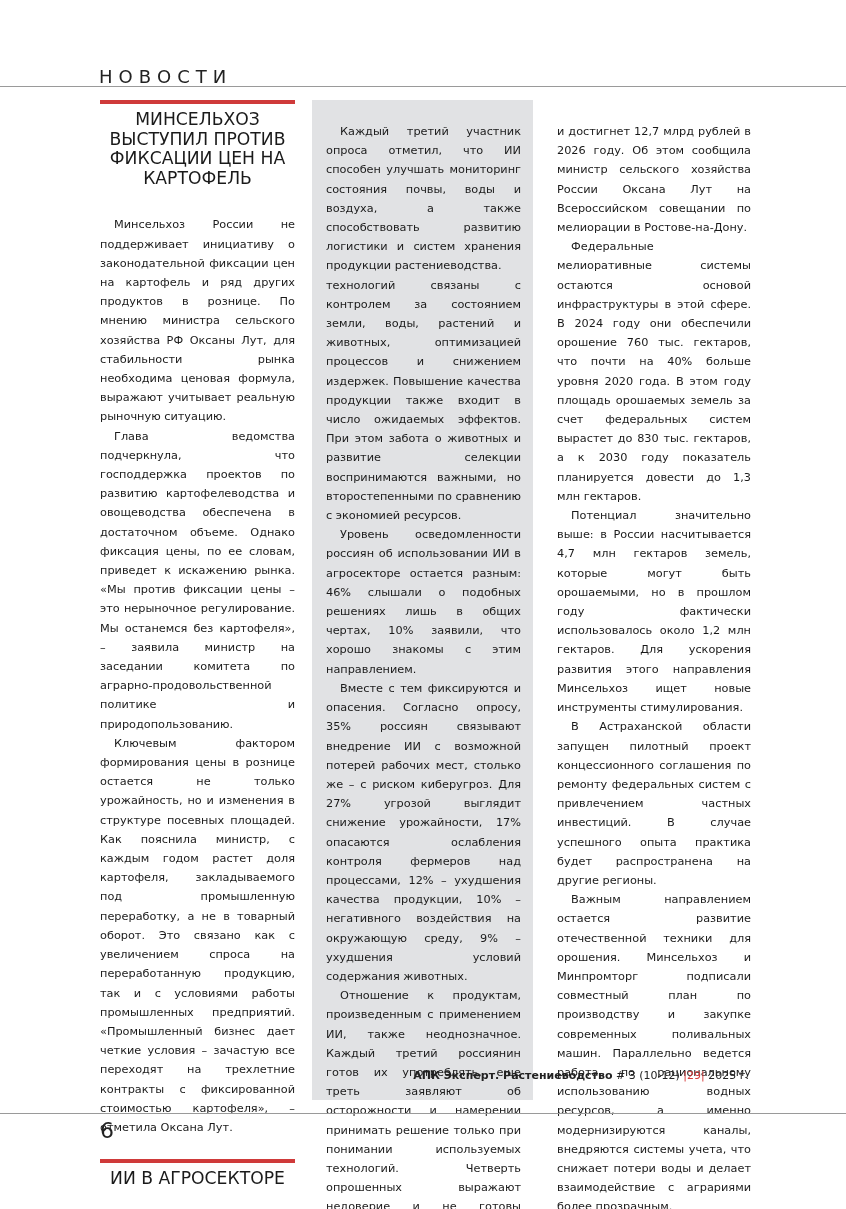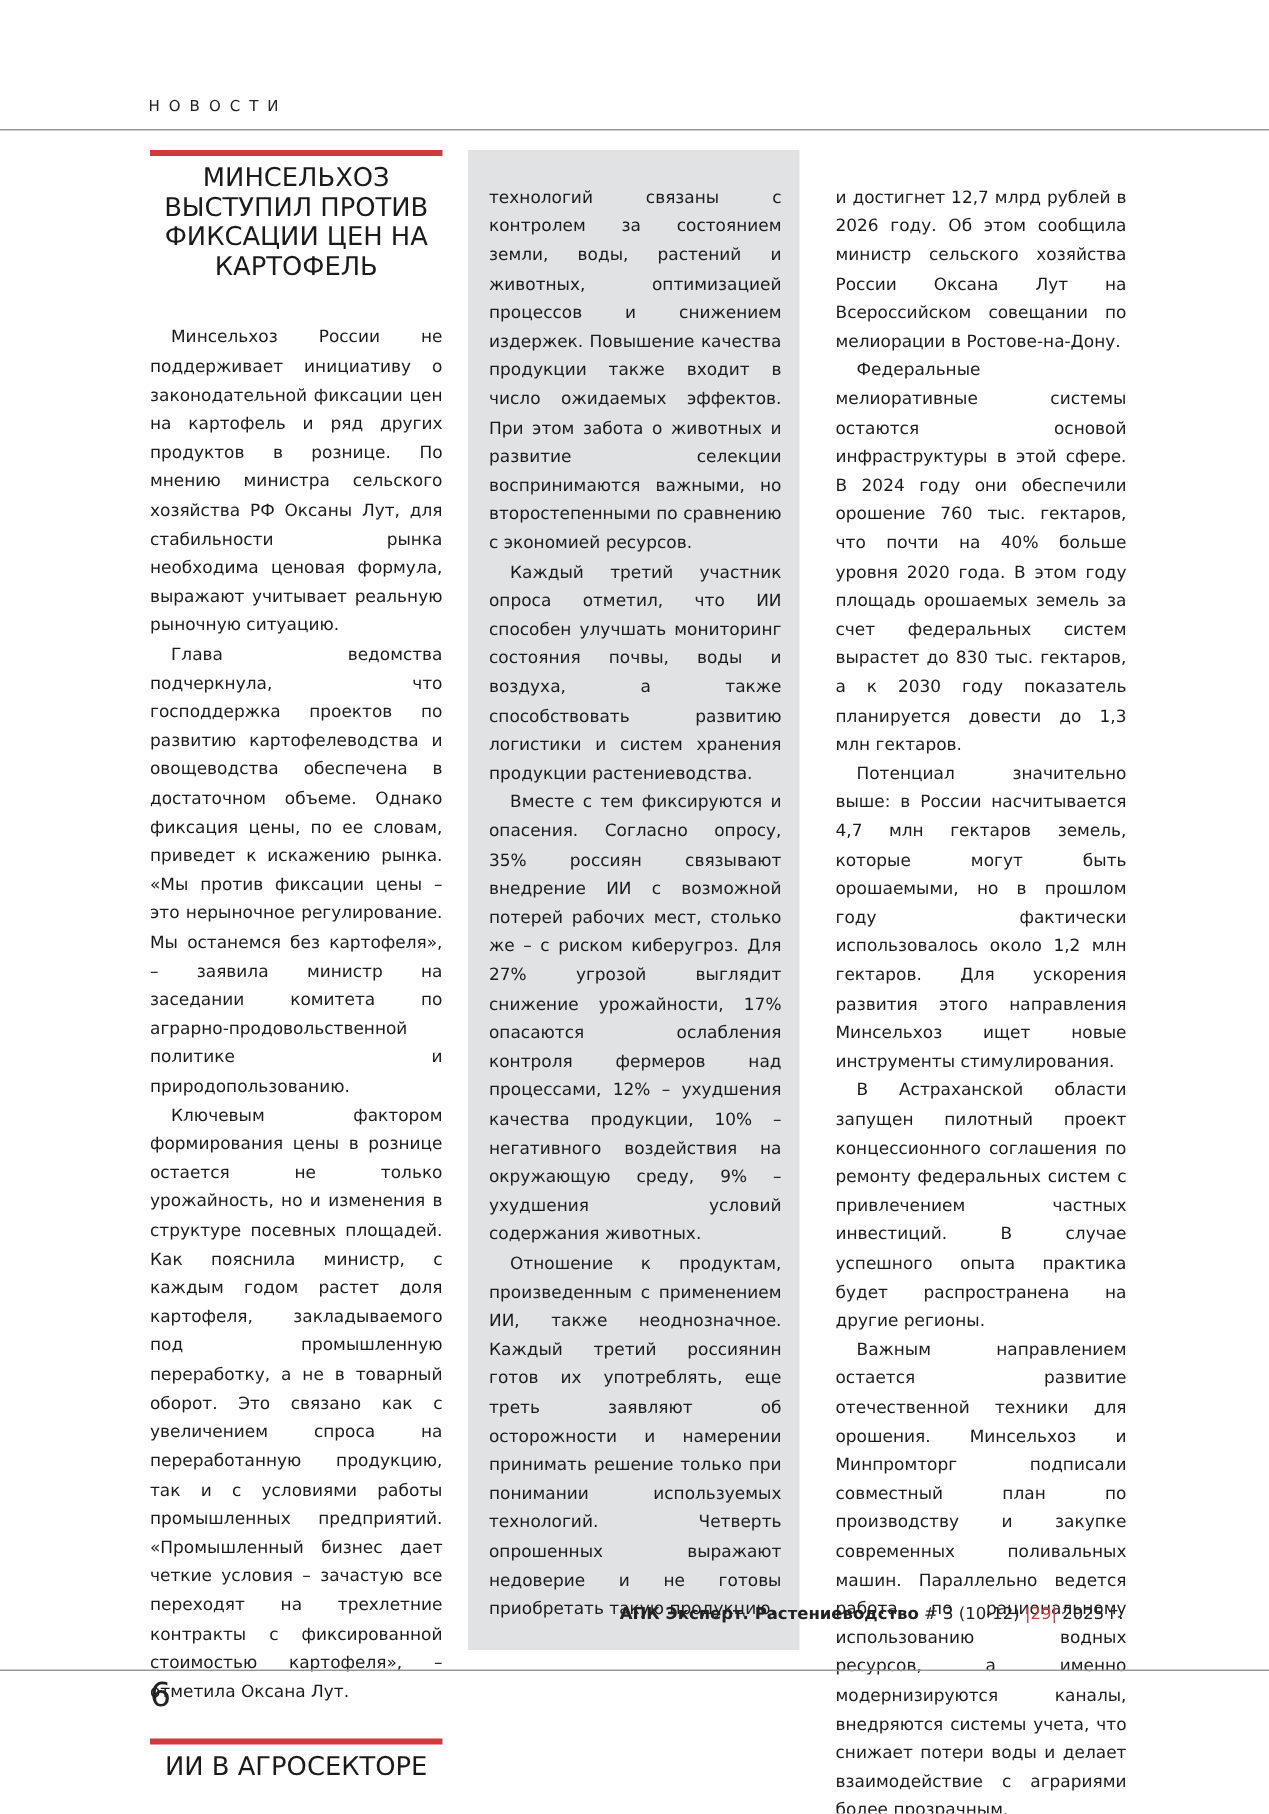--- a/index.html
+++ b/index.html
@@ -1,18 +1,18 @@
 <!DOCTYPE html>
 <html><head>
 <meta charset="utf-8">
 <style>
   html, body { margin: 0; padding: 0; background: #ffffff; }
   body { width: 846px; height: 1209px; position: relative; overflow: hidden;
          font-family: "DejaVu Sans", sans-serif; color: #1a1a1a; }
-  .section-label { position: absolute; left: 99px; top: 66px; font-size: 10px;
+  .section-label { position: absolute; left: 99px; top: 66px; font-size: 18px;
          letter-spacing: 6px; color: #222; }
   .top-rule { position: absolute; left: 0; top: 86px; width: 846px; height: 0;
          border-top: 1.5px solid #9a9a9a; }
   .col { position: absolute; font-size: 11.3px; line-height: 19.2px; text-align: justify; }
   .col1 { left: 100px; top: 100px; width: 195px; }
   .col2-bg { position: absolute; left: 312px; top: 100px; width: 221px; height: 1000px;
          background: #e1e2e4; }
   .col2 { left: 326px; top: 122px; width: 195px; }
   .col3 { left: 557px; top: 122px; width: 194px; }
   .red-bar { height: 4px; background: #cf3a3a; margin-bottom: 6px; }
@@ -43,22 +43,23 @@
   <p class="para">Ключевым фактором формирования цены в рознице остается не только урожайность, но и изменения в структуре посевных площадей. Как пояснила министр, с каждым годом растет доля картофеля, закладываемого под промышленную переработку, а не в товарный оборот. Это связано как с увеличением спроса на переработанную продукцию, так и с условиями работы промышленных предприятий. «Промышленный бизнес дает четкие условия – зачастую все переходят на трехлетние контракты с фиксированной стоимостью картофеля», – отметила Оксана Лут.</p>
   <div style="height:22px"></div>
   <div class="red-bar"></div>
   <h2 class="headline">ИИ В АГРОСЕКТОРЕ</h2>
   <div style="height:30px"></div>
 
 </div>
 
 <div class="col2-bg"></div>
 <div class="col col2">
+  <p class="para">Каждый третий участник опроса отметил, что ИИ способен улучшать мониторинг состояния почвы, воды и воздуха, а также способствовать развитию логистики и систем хранения продукции растениеводства.</p>
   <p class="para" style="text-indent:0">технологий связаны с контролем за состоянием земли, воды, растений и животных, оптимизацией процессов и снижением издержек. Повышение качества продукции также входит в число ожидаемых эффектов. При этом забота о животных и развитие селекции воспринимаются важными, но второстепенными по сравнению с экономией ресурсов.</p>
-  <p class="para">Каждый третий участник опроса отметил, что ИИ способен улучшать мониторинг состояния почвы, воды и воздуха, а также способствовать развитию логистики и систем хранения продукции растениеводства.</p>
+  <p class="para">Уровень осведомленности россиян об использовании ИИ в агросекторе остается разным: 46% слышали о подобных решениях лишь в общих чертах, 10% заявили, что хорошо знакомы с этим направлением.</p>
   <p class="para">Вместе с тем фиксируются и опасения. Согласно опросу, 35% россиян связывают внедрение ИИ с возможной потерей рабочих мест, столько же – с риском киберугроз. Для 27% угрозой выглядит снижение урожайности, 17% опасаются ослабления контроля фермеров над процессами, 12% – ухудшения качества продукции, 10% – негативного воздействия на окружающую среду, 9% – ухудшения условий содержания животных.</p>
   <p class="para">Отношение к продуктам, произведенным с применением ИИ, также неоднозначное. Каждый третий россиянин готов их употреблять, еще треть заявляют об осторожности и намерении принимать решение только при понимании используемых технологий. Четверть опрошенных выражают недоверие и не готовы приобретать такую продукцию.</p>
 
 </div>
 
 <div class="col col3">
   <p class="para" style="text-indent:0">и достигнет 12,7 млрд рублей в 2026 году. Об этом сообщила министр сельского хозяйства России Оксана Лут на Всероссийском совещании по мелиорации в Ростове-на-Дону.</p>
   <p class="para">Федеральные мелиоративные системы остаются основой инфраструктуры в этой сфере. В 2024 году они обеспечили орошение 760 тыс. гектаров, что почти на 40% больше уровня 2020 года. В этом году площадь орошаемых земель за счет федеральных систем вырастет до 830 тыс. гектаров, а к 2030 году показатель планируется довести до 1,3 млн гектаров.</p>
   <p class="para">Потенциал значительно выше: в России насчитывается 4,7 млн гектаров земель, которые могут быть орошаемыми, но в прошлом году фактически использовалось около 1,2 млн гектаров. Для ускорения развития этого направления Минсельхоз ищет новые инструменты стимулирования.</p>
   <p class="para">В Астраханской области запущен пилотный проект концессионного соглашения по ремонту федеральных систем с привлечением частных инвестиций. В случае успешного опыта практика будет распространена на другие регионы.</p>

